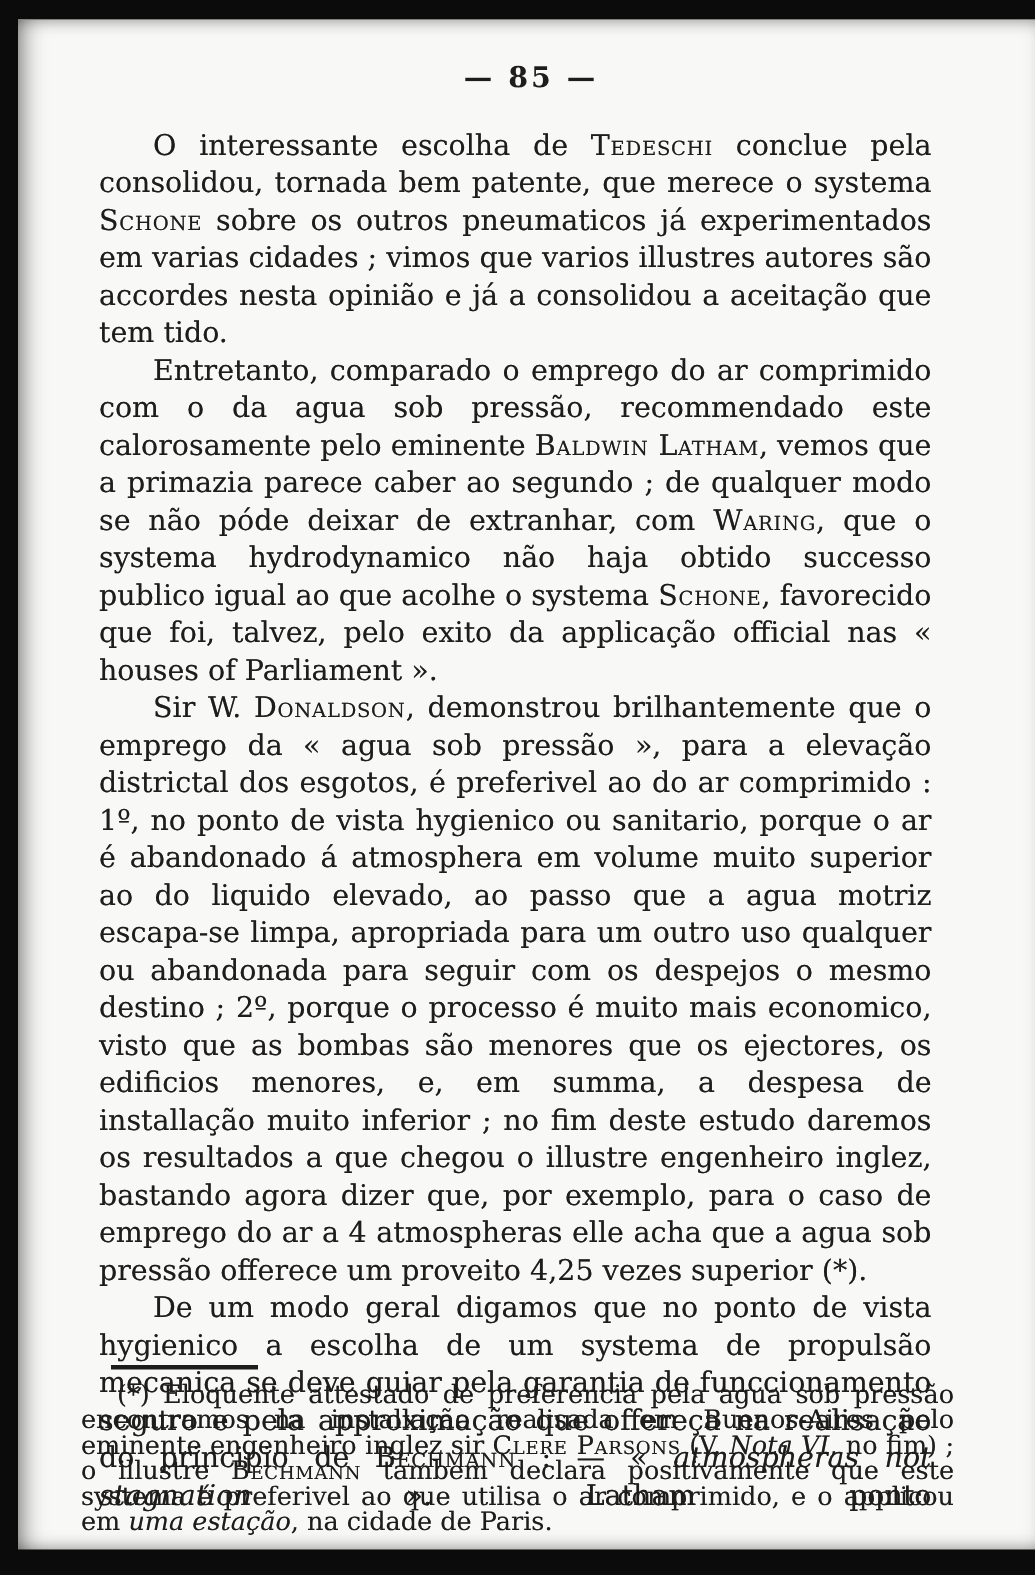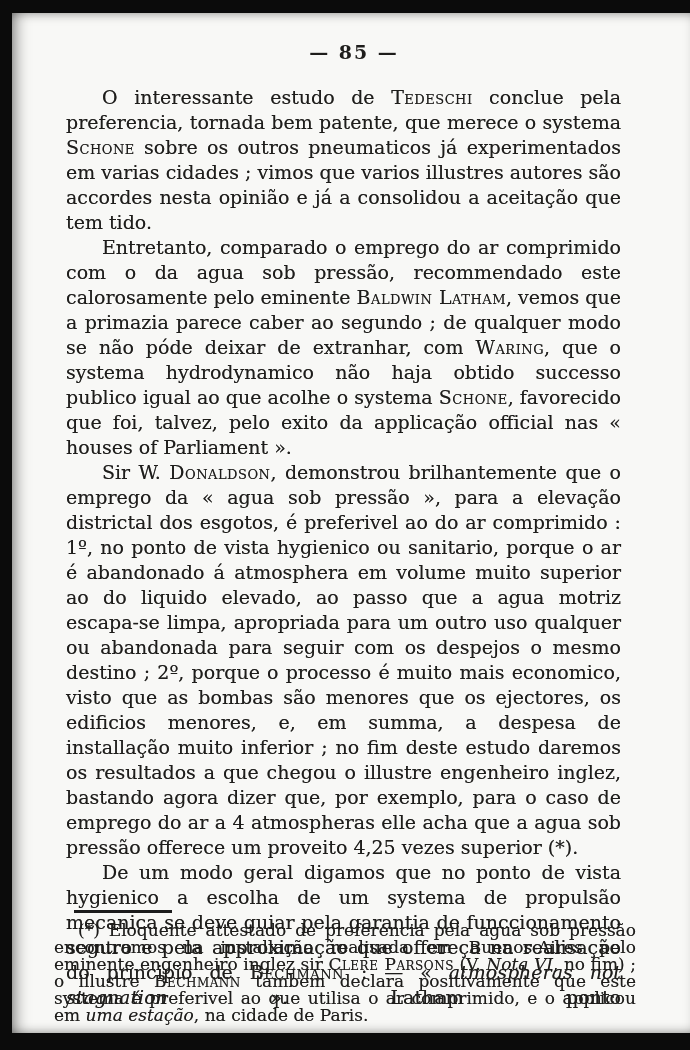--- a/index.html
+++ b/index.html
@@ -75,21 +75,21 @@
     text-indent:24px;
   }
 </style>
 </head>
 <body>
 
 <div class="page">
   <div class="page-number">— 85 —</div>
 
   <div class="body-text">
-      <p><span>O interessante estudo de </span><span class="sc">Tedeschi</span><span> conclue pela preferencia, tornada bem patente, que merece o systema </span><span class="sc">Schone</span><span> sobre os outros pneumaticos já experimentados em varias cidades ; vimos que varios illustres autores são accordes nesta opinião e já a consolidou a aceitação que tem tido.</span></p>
+      <p><span>O interessante escolha de </span><span class="sc">Tedeschi</span><span> conclue pela consolidou, tornada bem patente, que merece o systema </span><span class="sc">Schone</span><span> sobre os outros pneumaticos já experimentados em varias cidades ; vimos que varios illustres autores são accordes nesta opinião e já a consolidou a aceitação que tem tido.</span></p>
       <p><span>Entretanto, comparado o emprego do ar comprimido com o da agua sob pressão, recommendado este calorosamente pelo eminente </span><span class="sc">Baldwin Latham</span><span>, vemos que a primazia parece caber ao segundo ; de qualquer modo se não póde deixar de extranhar, com </span><span class="sc">Waring</span><span>, que o systema hydrodynamico não haja obtido successo publico igual ao que acolhe o systema </span><span class="sc">Schone</span><span>, favorecido que foi, talvez, pelo exito da applicação official nas « houses of Parliament ».</span></p>
       <p><span>Sir W. </span><span class="sc">Donaldson</span><span>, demonstrou brilhantemente que o emprego da « agua sob pressão », para a elevação districtal dos esgotos, é preferivel ao do ar comprimido : 1º, no ponto de vista hygienico ou sanitario, porque o ar é abandonado á atmosphera em volume muito superior ao do liquido elevado, ao passo que a agua motriz escapa-se limpa, apropriada para um outro uso qualquer ou abandonada para seguir com os despejos o mesmo destino ; 2º, porque o processo é muito mais economico, visto que as bombas são menores que os ejectores, os edificios menores, e, em summa, a despesa de installação muito inferior ; no fim deste estudo daremos os resultados a que chegou o illustre engenheiro inglez, bastando agora dizer que, por exemplo, para o caso de emprego do ar a 4 atmospheras elle acha que a agua sob pressão offerece um proveito 4,25 vezes superior (*).</span></p>
       <p><span>De um modo geral digamos que no ponto de vista hygienico a escolha de um systema de propulsão mecanica se deve guiar pela garantia de funccionamento seguro e pela approximação que offereça na realisação do principio de </span><span class="sc">Bechmann</span><span> : — « </span><span class="it">atmospheras not stagnation</span><span> ».  Latham ponto</span></p>
     </div>
 
   <div class="footnote-rule"></div>
 
   <div class="footnote">
     <p><span>(*) Eloquente attestado de preferencia pela agua sob pressão encontramos na installação realisada em Buenos-Aires pelo eminente engenheiro inglez sir </span><span class="sc">Clere Parsons</span><span> (V. </span><span class="it">Nota VI</span><span>, no fim) ; o illustre </span><span class="sc">Bechmann</span><span> tambem declara positivamente que este systema é preferivel ao que utilisa o ar comprimido, e o applicou em </span><span class="it">uma estação</span><span>, na cidade de Paris.</span></p>
   </div>

